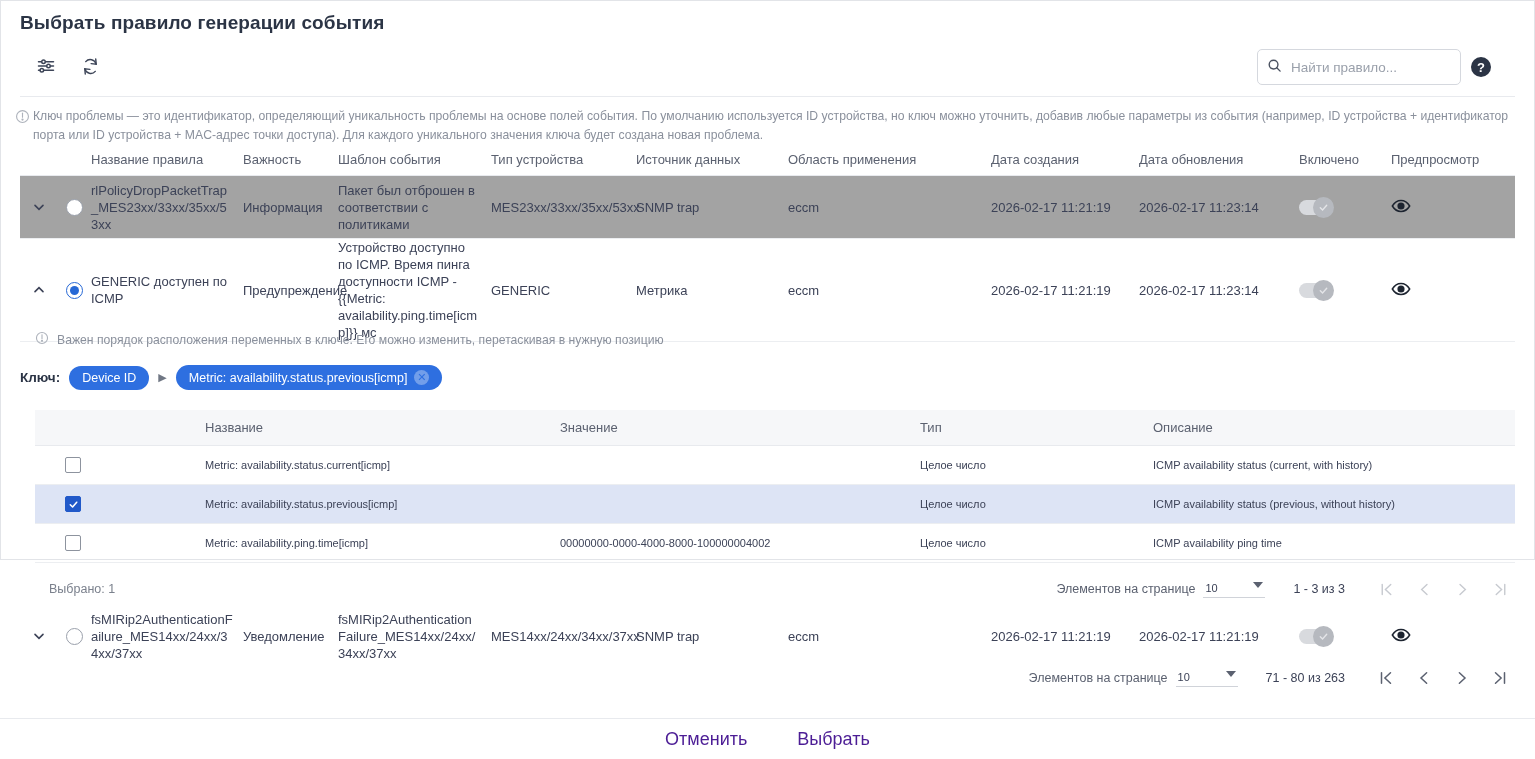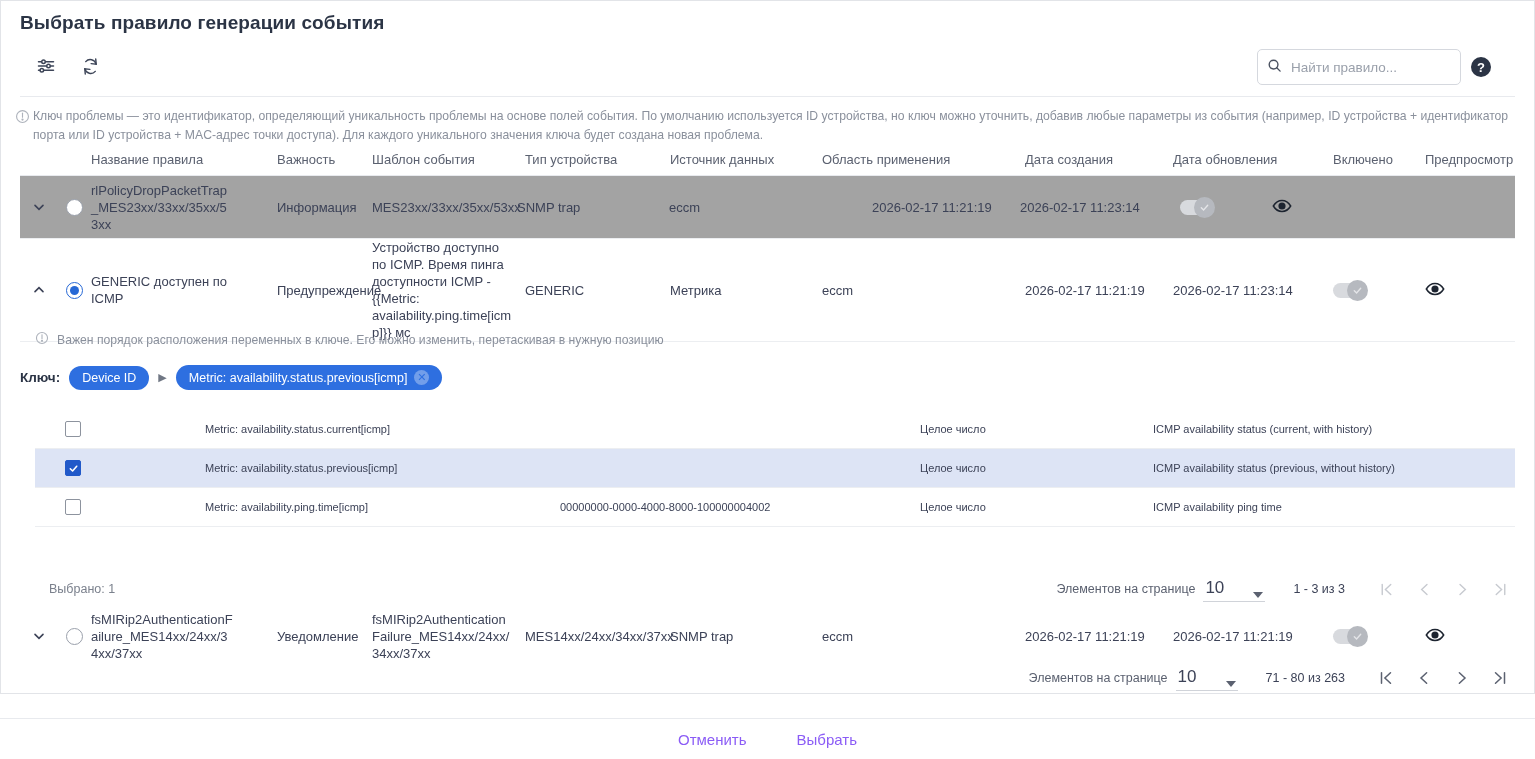--- a/index.html
+++ b/index.html
@@ -4,21 +4,21 @@
 <style>
   * { box-sizing: border-box; }
   html, body {
     margin: 0; padding: 0;
     width: 1535px; height: 759px;
     background: #ffffff;
     font-family: "Liberation Sans", sans-serif;
     color: #3c4257;
     overflow: hidden;
   }
-  .page { position: relative; width: 1535px; height: 694px; background: #fff; }
+  .page { position: relative; width: 1535px; height: 560px; background: #fff; }
 
   
   .page-title {
     position: absolute; left: 20px; top: 12px;
     font-size: 19px; font-weight: 700; color: #2b3445;
     letter-spacing: .1px;
   }
   .toolbar {
     position: absolute; left: 33px; top: 53px;
     display: flex; align-items: center; gap: 18px;
@@ -75,21 +75,21 @@
   .mt-row {
     display: flex; align-items: center;
     border-bottom: 1px solid #eceef1;
     font-size: 13px; color: #3c4257;
   }
   .mt-row.shaded { background: #a3a3a3; }
   .mt-row.tall { min-height: 100px; }
   .c-exp   { width: 38px; flex: 0 0 38px; display:flex; align-items:center; justify-content:center; }
   .c-radio { width: 33px; flex: 0 0 33px; display:flex; align-items:center; justify-content:center; }
   .c-name  { width: 152px; flex: 0 0 152px; padding-right: 10px; word-break: break-all; line-height: 17px; }
-  .c-sev   { width: 95px; flex: 0 0 95px; padding-right: 10px; margin-left: 34px; }
+  .c-sev   { width: 95px; flex: 0 0 95px; padding-right: 10px; }
   .c-tpl   { width: 153px; flex: 0 0 153px; padding-right: 12px; word-break: break-word; line-height: 17px; }
   .c-dev   { width: 145px; flex: 0 0 145px; padding-right: 10px; }
   .c-src   { width: 152px; flex: 0 0 152px; padding-right: 10px; }
   .c-scope { width: 203px; flex: 0 0 203px; padding-right: 10px; }
   .c-cre   { width: 148px; flex: 0 0 148px; padding-right: 10px; }
   .c-upd   { width: 160px; flex: 0 0 160px; padding-right: 10px; }
   .c-en    { width: 92px; flex: 0 0 92px; }
   .c-prev  { width: 90px; flex: 0 0 90px; }
 
   .chev { width: 16px; height: 16px; cursor: pointer; color: #3c4257; }
@@ -159,22 +159,22 @@
   .chk.on {
     background: #2159c9; border-color: #2159c9;
     display: flex; align-items: center; justify-content: center;
   }
 
   
   .pager { display: flex; align-items: center; font-size: 12.5px; color: #5b6170; gap: 0; }
   .pg-label { font-size: 12.5px; color: #5b6170; }
   .pg-select {
     margin-left: 8px; width: 62px; border-bottom: 1px solid #d0d3d9;
-    display: flex; align-items: flex-end; justify-content: space-between;
-    padding: 1px 2px 3px 2px; cursor: pointer; font-size: 17px; color: #3c4257;
+    display: flex; align-items: flex-start; justify-content: space-between;
+    padding: 1px 2px 3px 2px; cursor: pointer; font-size: 11px; color: #3c4257;
   }
   .caret { width: 0; height: 0; border-left: 5px solid transparent; border-right: 5px solid transparent; border-top: 6px solid #5b6170; }
   .pg-range { margin-left: 28px; font-size: 12.5px; color: #3c4257; }
   .pg-btns { display: flex; align-items: center; gap: 8px; margin-left: 26px; }
   .pg-btn {
     width: 30px; height: 30px; display: flex; align-items: center; justify-content: center;
     cursor: pointer; color: #5b6170;
   }
   .pg-btn.disabled { color: #c7cad0; cursor: default; }
 
@@ -185,21 +185,21 @@
   .bottom-pager { position: absolute; right: 20px; top: 663px; }
 
   
   .footer {
     position: absolute; left: 0; right: 0; top: 718px; height: 41px;
     border-top: 1px solid #e8eaee; background: #fff;
     display: flex; align-items: center; justify-content: center; gap: 22px;
   }
   .ftr-btn {
     background: transparent; border: none; cursor: pointer;
-    font-family: "Liberation Sans", sans-serif; font-size: 15px; color: #8b5cf6;
+    font-family: "Liberation Sans", sans-serif; font-size: 18px; color: #4c1d95;
     padding: 7px 14px; border-radius: 4px;
   }
   .frame-border { position: absolute; inset: 0; border: 1px solid #e2e4e8; pointer-events: none; }
 </style>
 </head>
 <body>
 
 <div class="page">
 
   <div class="page-title">Выбрать правило генерации события</div>
@@ -268,20 +268,21 @@
       <div class="c-exp">
         <svg class="chev" viewBox="0 0 24 24" fill="none" stroke="#3c4257" stroke-width="2.4" stroke-linecap="round">
           <polyline points="6,9.5 12,15.5 18,9.5"></polyline>
         </svg>
       </div>
       <div class="c-radio">
           <span class="radio"></span>
         </div>
       <div class="c-name">rlPolicyDropPacketTrap_MES23xx/33xx/35xx/53xx</div>
       <div class="c-sev">Информация</div>
+      <div class="c-tpl">Пакет был отброшен в соответствии с политиками</div>
       <div class="c-dev">MES23xx/33xx/35xx/53xx</div>
       <div class="c-src">SNMP trap</div>
       <div class="c-scope">eccm</div>
       <div class="c-cre">2026-02-17 11:21:19</div>
       <div class="c-upd">2026-02-17 11:23:14</div>
       <div class="c-en">
         <div class="toggle">
             <div class="knob">
           <svg width="11" height="11" viewBox="0 0 24 24" fill="none" stroke="#e4e5e8" stroke-width="3" stroke-linecap="round">
                 <polyline points="5,12.5 10,17.5 19,7"></polyline>
@@ -353,20 +354,27 @@
       <span>Device ID</span>
     </span>
     <span class="chip-sep">▶</span>
     <span class="chip">
       <span>Metric: availability.status.previous[icmp]</span>
       <span class="x">✕</span>
     </span>
   </div>
 
   <div class="sub-table">
+    <div class="st-head">
+      <div class="s-chk"></div>
+      <div class="s-name">Название</div>
+      <div class="s-val">Значение</div>
+      <div class="s-type">Тип</div>
+      <div class="s-desc">Описание</div>
+    </div>
 
     <div class="st-row">
       <div class="s-chk">
           <span class="chk"></span>
         </div>
       <div class="s-name">Metric: availability.status.current[icmp]</div>
       <div class="s-val"></div>
       <div class="s-type">Целое число</div>
       <div class="s-desc">ICMP availability status (current, with history)</div>
     </div>

